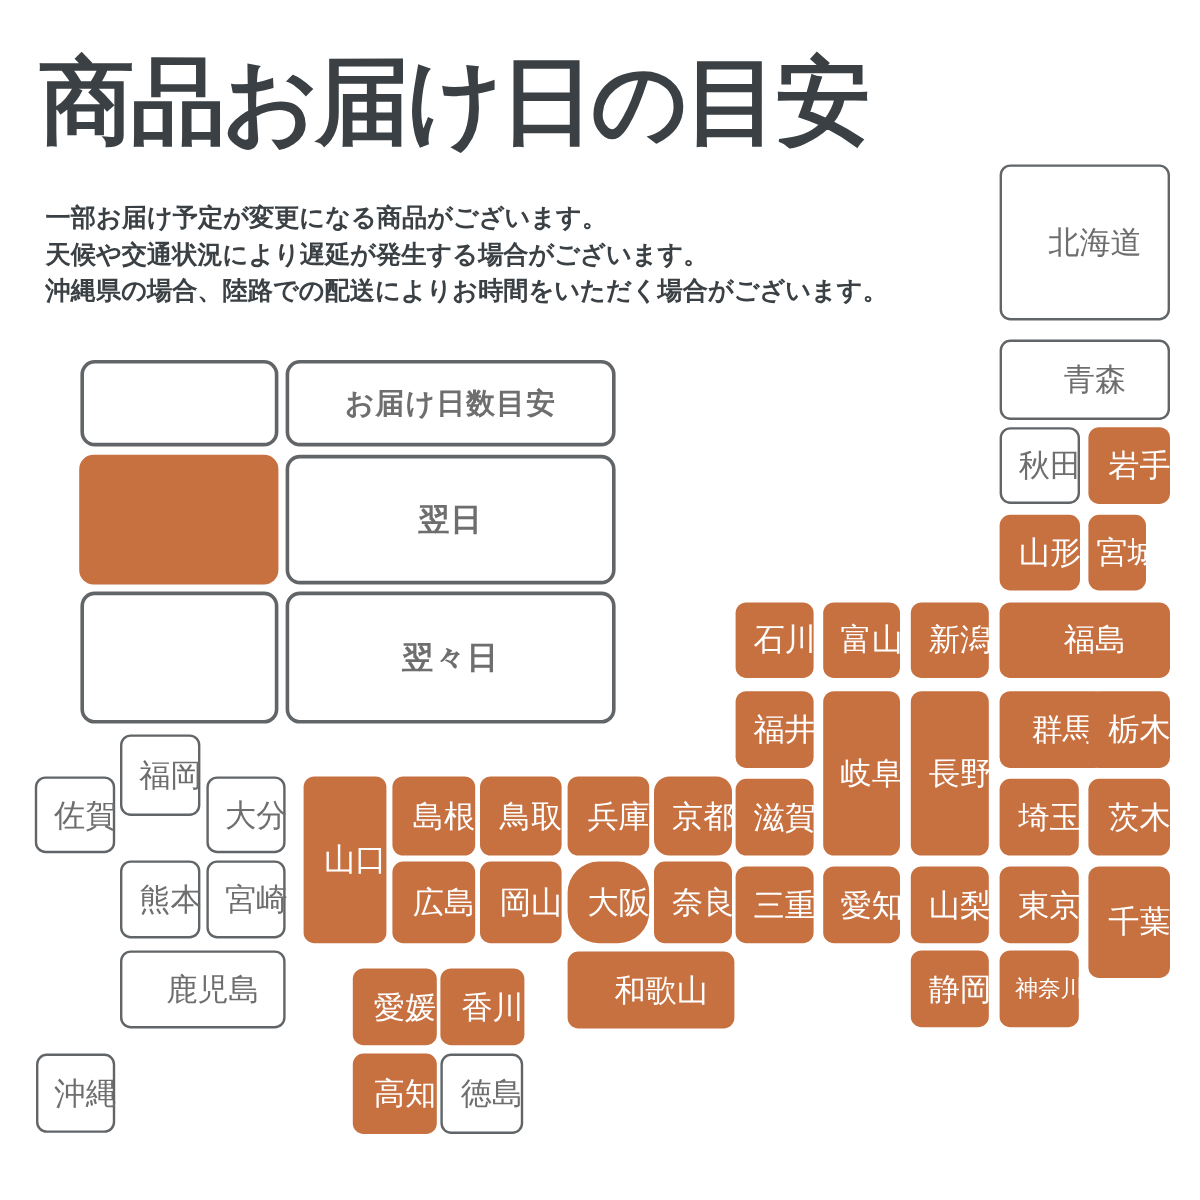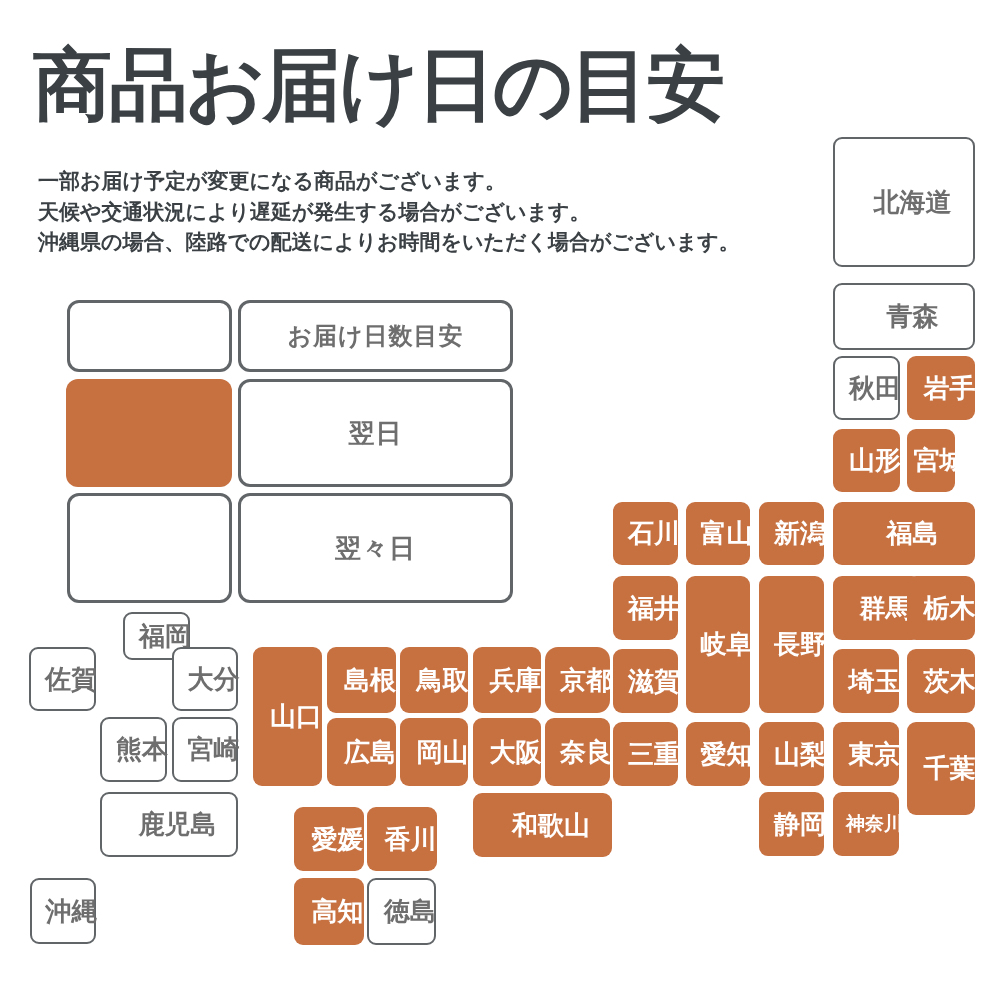--- a/index.html
+++ b/index.html
@@ -33,21 +33,21 @@
     font-weight:bold;color:var(--tile-text);
   }
   .legend-box.bordered{background:#fff;border:3px solid var(--border-gray);}
   .legend-box.filled{background:var(--accent);}
   .legend-header-text{font-size:24px;letter-spacing:1px;}
   .legend-row-text{font-size:26px;letter-spacing:1px;}
   .map-layer{position:absolute;inset:0;}
   .tile{
     position:absolute;box-sizing:border-box;border-radius:9px;
     display:flex;align-items:center;justify-content:center;
-    font-weight:bold;font-size:26px;letter-spacing:0px;
+    font-weight:normal;font-size:26px;letter-spacing:0px;
     white-space:nowrap;
     padding-left:17px;
   }
   .tile.orange{background:var(--accent);color:#FFFFFF;}
   .tile.white{background:#FFFFFF;border:2.5px solid var(--border-gray);color:var(--tile-text);}
 </style>
 </head>
 <body>
 
 <div class="stage">
@@ -95,32 +95,32 @@
       <div class="tile orange" style="left: 833px; top: 649px; width: 66px; height: 64px;">埼玉</div>
       <div class="tile orange" style="left: 907px; top: 649px; width: 68px; height: 64px;">茨木</div>
       <div class="tile orange" style="left: 613px; top: 722px; width: 65px; height: 64px;">三重</div>
       <div class="tile orange" style="left: 686px; top: 722px; width: 64px; height: 64px;">愛知</div>
       <div class="tile orange" style="left: 759px; top: 722px; width: 65px; height: 64px;">山梨</div>
       <div class="tile orange" style="left: 833px; top: 722px; width: 66px; height: 64px;">東京</div>
       <div class="tile orange" style="left: 907px; top: 722px; width: 68px; height: 93px;">千葉</div>
       <div class="tile orange" style="left: 759px; top: 792px; width: 65px; height: 64px;">静岡</div>
       <div class="tile orange" style="left: 833px; top: 792px; width: 66px; height: 64px; font-size: 19px;">神奈川</div>
       <div class="tile white" style="left: 29px; top: 647px; width: 67px; height: 64px;">佐賀</div>
-      <div class="tile white" style="left: 100px; top: 612px; width: 67px; height: 48px; margin-left: 23px;">福岡</div>
+      <div class="tile white" style="left: 100px; top: 612px; width: 67px; height: 68px;">福岡</div>
       <div class="tile white" style="left: 172px; top: 647px; width: 66px; height: 64px;">大分</div>
       <div class="tile orange" style="left: 253px; top: 647px; width: 69px; height: 139px;">山口</div>
       <div class="tile orange" style="left: 327px; top: 647px; width: 69px; height: 66px;">島根</div>
       <div class="tile orange" style="left: 400px; top: 647px; width: 68px; height: 66px;">鳥取</div>
       <div class="tile orange" style="left: 473px; top: 647px; width: 68px; height: 66px;">兵庫</div>
       <div class="tile orange" style="left: 545px; top: 647px; width: 65px; height: 66px; border-radius: 13px;">京都</div>
       <div class="tile white" style="left: 100px; top: 717px; width: 67px; height: 65px;">熊本</div>
       <div class="tile white" style="left: 172px; top: 717px; width: 66px; height: 65px;">宮崎</div>
       <div class="tile orange" style="left: 327px; top: 718px; width: 69px; height: 68px;">広島</div>
       <div class="tile orange" style="left: 400px; top: 718px; width: 68px; height: 68px;">岡山</div>
-      <div class="tile orange" style="left: 473px; top: 718px; width: 68px; height: 68px;">大阪</div>
+      <div class="tile orange" style="left: 473px; top: 718px; width: 68px; height: 68px; border-radius: 26px;">大阪</div>
       <div class="tile orange" style="left: 545px; top: 718px; width: 65px; height: 68px;">奈良</div>
       <div class="tile white" style="left: 100px; top: 792px; width: 138px; height: 65px;">鹿児島</div>
       <div class="tile orange" style="left: 473px; top: 793px; width: 139px; height: 64px;">和歌山</div>
       <div class="tile orange" style="left: 294px; top: 807px; width: 70px; height: 64px;">愛媛</div>
       <div class="tile orange" style="left: 367px; top: 807px; width: 70px; height: 64px;">香川</div>
       <div class="tile white" style="left: 30px; top: 878px; width: 66px; height: 66px;">沖縄</div>
       <div class="tile white" style="left: 367px; top: 878px; width: 69px; height: 67px;">徳島</div>
       <div class="tile orange" style="left: 294px; top: 878px; width: 70px; height: 67px;">高知</div>
     </div>
 

